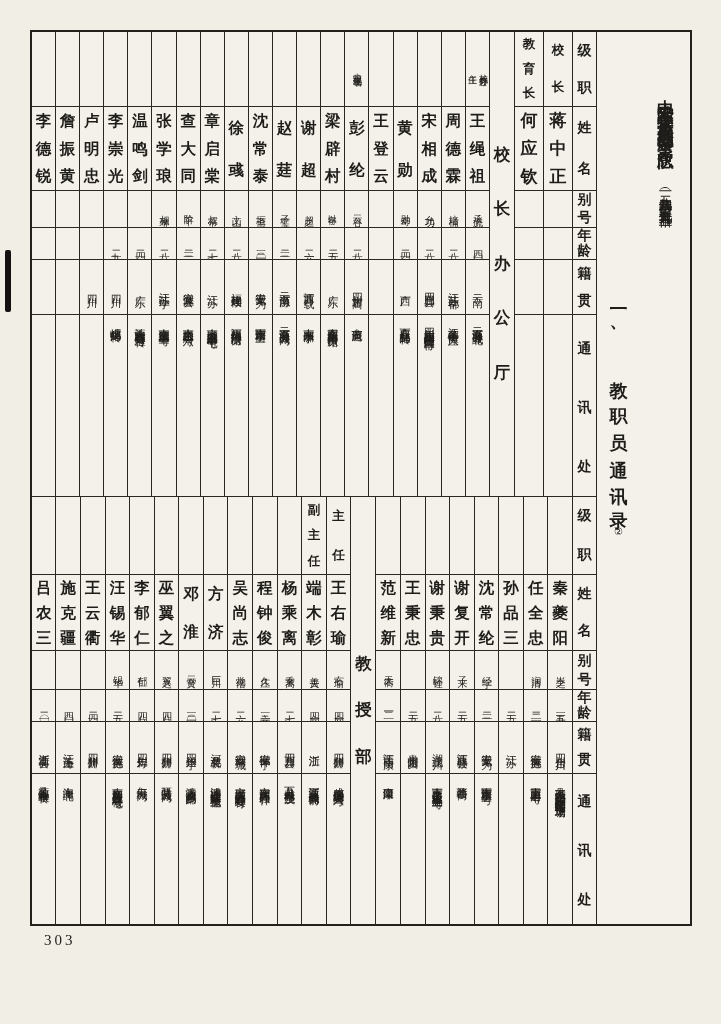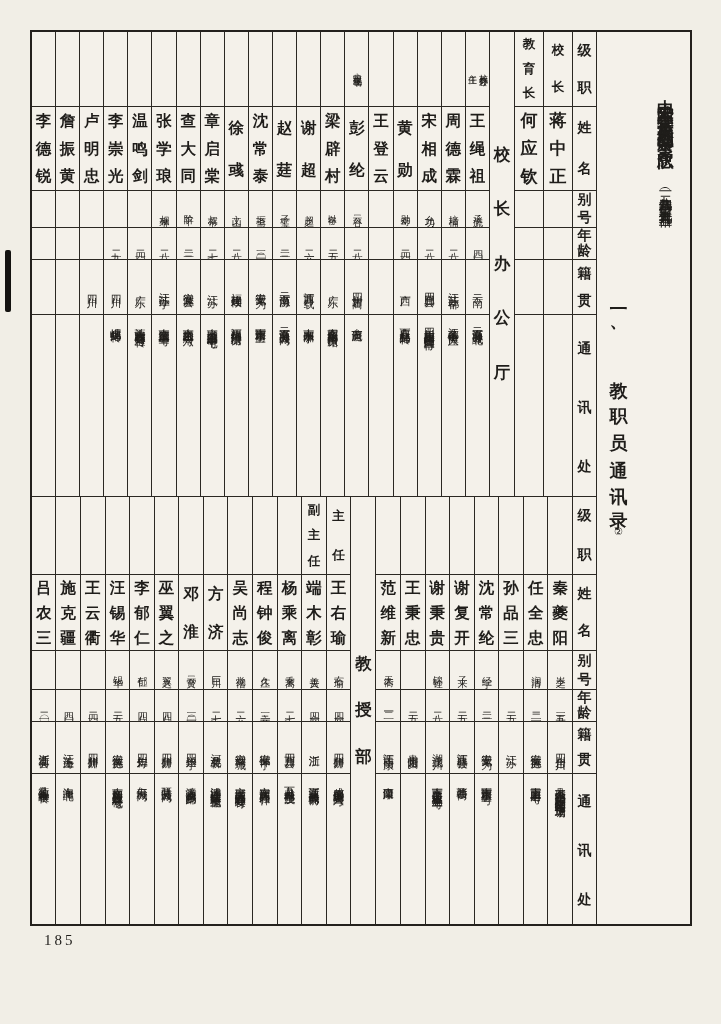--- a/index.html
+++ b/index.html
@@ -1051,14 +1051,14 @@
             </div>
             <div class="cell c-addr">
               <span class="vtext addr-txt">衢县锦泰丰收转</span>
             </div>
           </div>
         </div>
     </div>
 
   </div>
 
-  <div class="page-number">185</div>
+  <div class="page-number">303</div>
 </div>
 
 </body></html>

